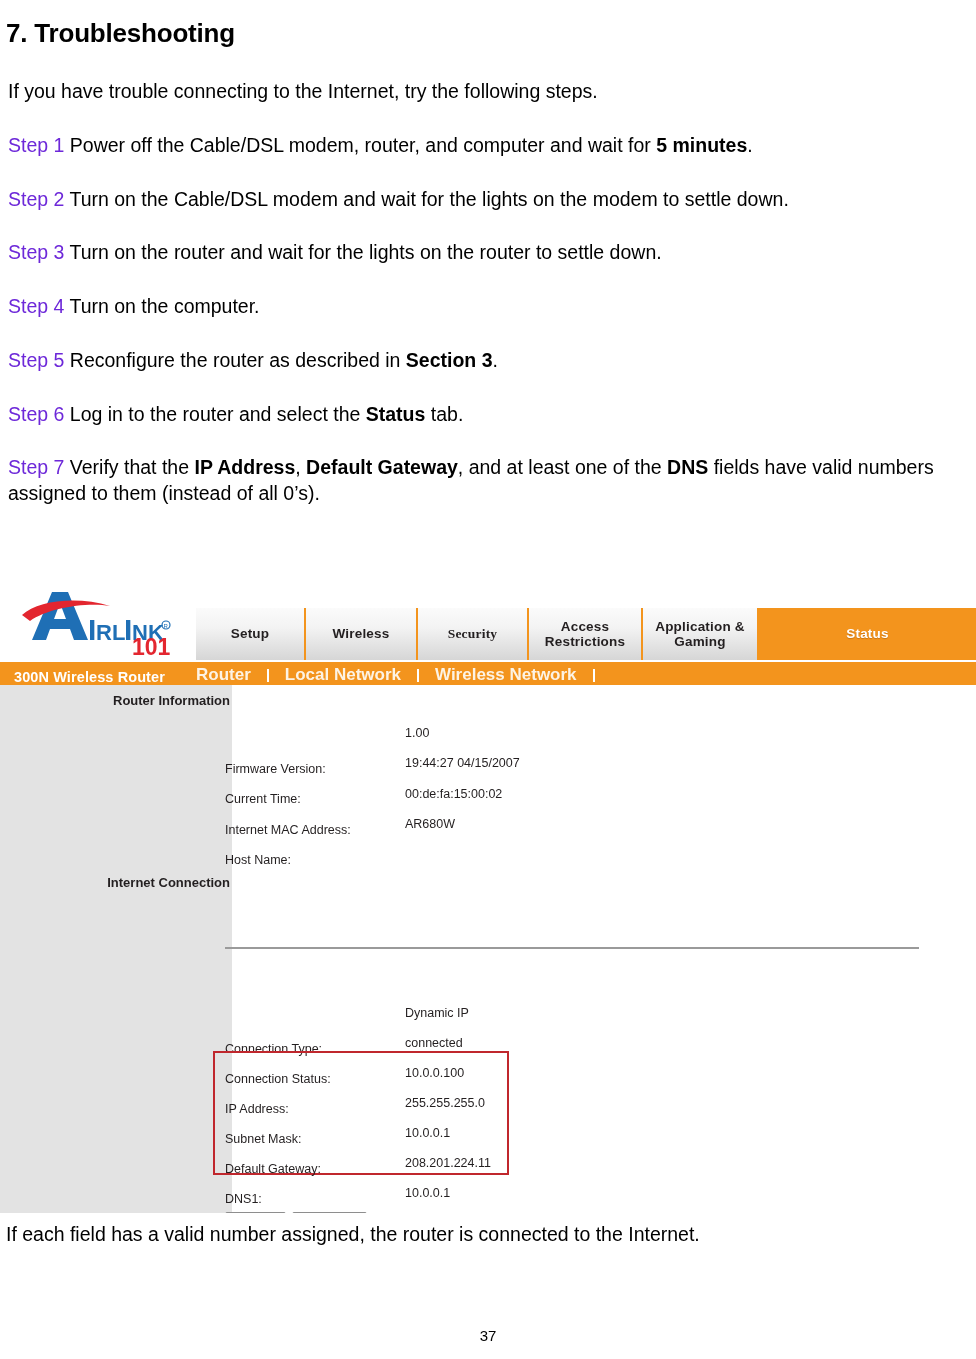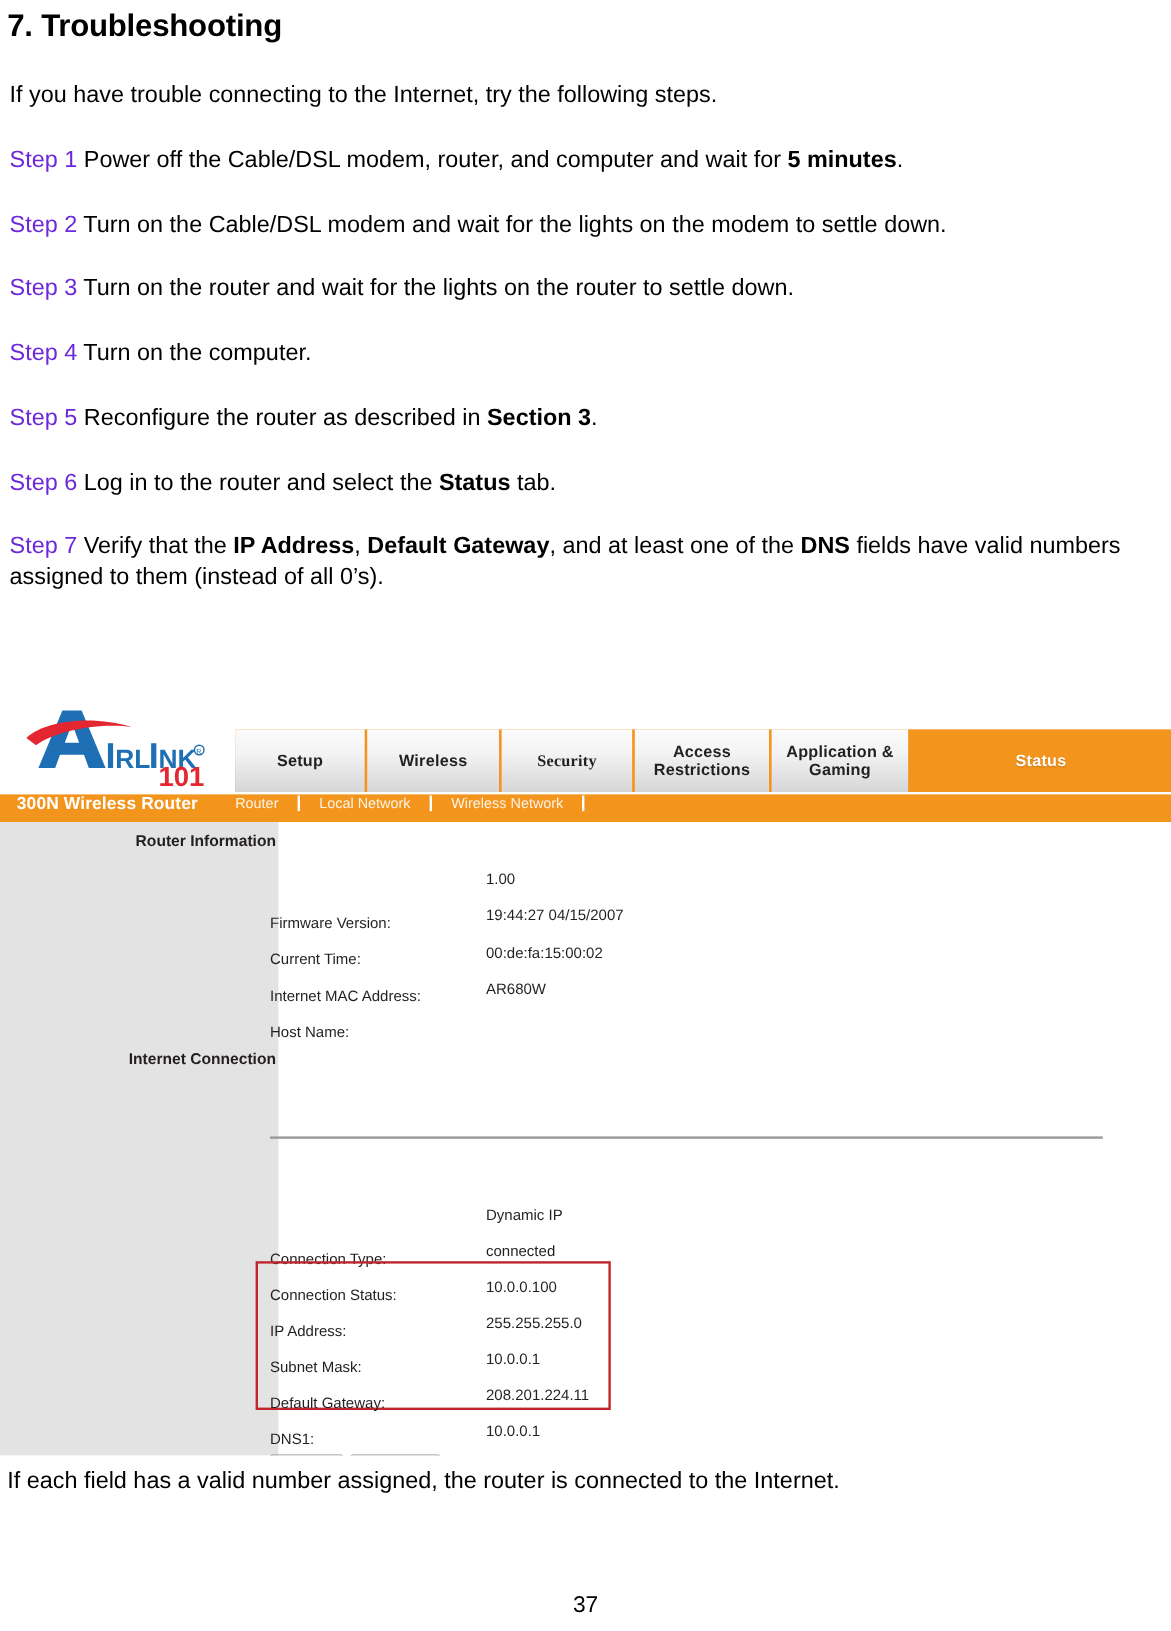--- a/index.html
+++ b/index.html
@@ -13,21 +13,21 @@
     width: 976px;
     height: 1359px;
     position: relative;
     font-family: "Liberation Sans", sans-serif;
     color: #000000;
     overflow: hidden;
   }
 
   
   .doc {
-    padding: 4px 8px 0 4px;
+    padding: 16px 8px 0 4px;
   }
   .page-title {
     font-size: 26px;
     font-weight: bold;
     margin: 0;
     padding: 2px 0 0 2px;
     letter-spacing: -0.2px;
     line-height: 1.2;
   }
   .para {
@@ -109,36 +109,36 @@
     flex: 1 1 auto;
     text-shadow: 0 1px 1px rgba(150,80,0,.45);
   }
 
   
   .subbar {
     position: relative;
     height: 23px;
     background: #f3941d;
     display: flex;
-    align-items: flex-start;
+    align-items: flex-end;
   }
   .model-name {
     width: 196px;
     padding-left: 14px;
     font-size: 14.5px;
     font-weight: bold;
     color: #ffffff;
     letter-spacing: 0.1px;
   }
   .subnav {
     display: flex;
     align-items: center;
-    font-size: 12px;
+    font-size: 17px;
     color: #fdf3e4;
-    font-weight: normal;
+    font-weight: bold;
   }
   .subnav-item { padding: 0 0 0 0; }
   .subnav-sep {
     display: inline-block;
     width: 2px;
     height: 13px;
     background: #ffffff;
     margin: 0 16px;
   }
 
@@ -232,21 +232,21 @@
     top: 1222px;
     font-size: 19.5px;
     line-height: 1.32;
   }
   .page-num {
     position: absolute;
     left: 0;
     right: 0;
     top: 1327px;
     text-align: center;
-    font-size: 19px;
+    font-size: 15px;
   }
 </style>
 </head>
 <body>
 
 <div class="doc">
 
   <h1 class="page-title">7. Troubleshooting</h1>
 
   <p class="para p-intro">If you have trouble connecting to the Internet, try the following steps.</p>

